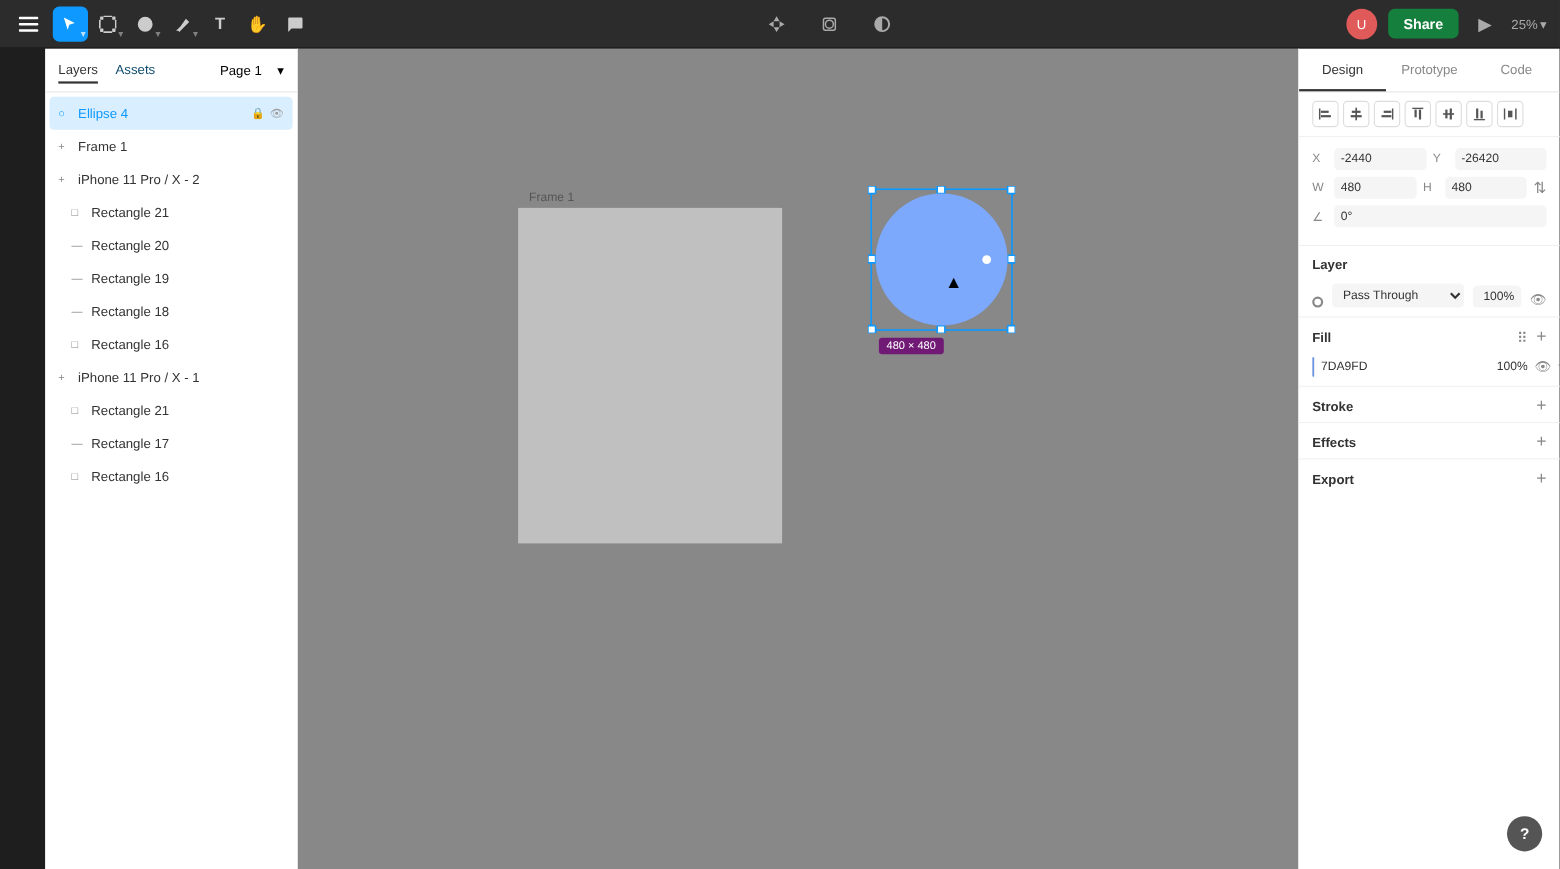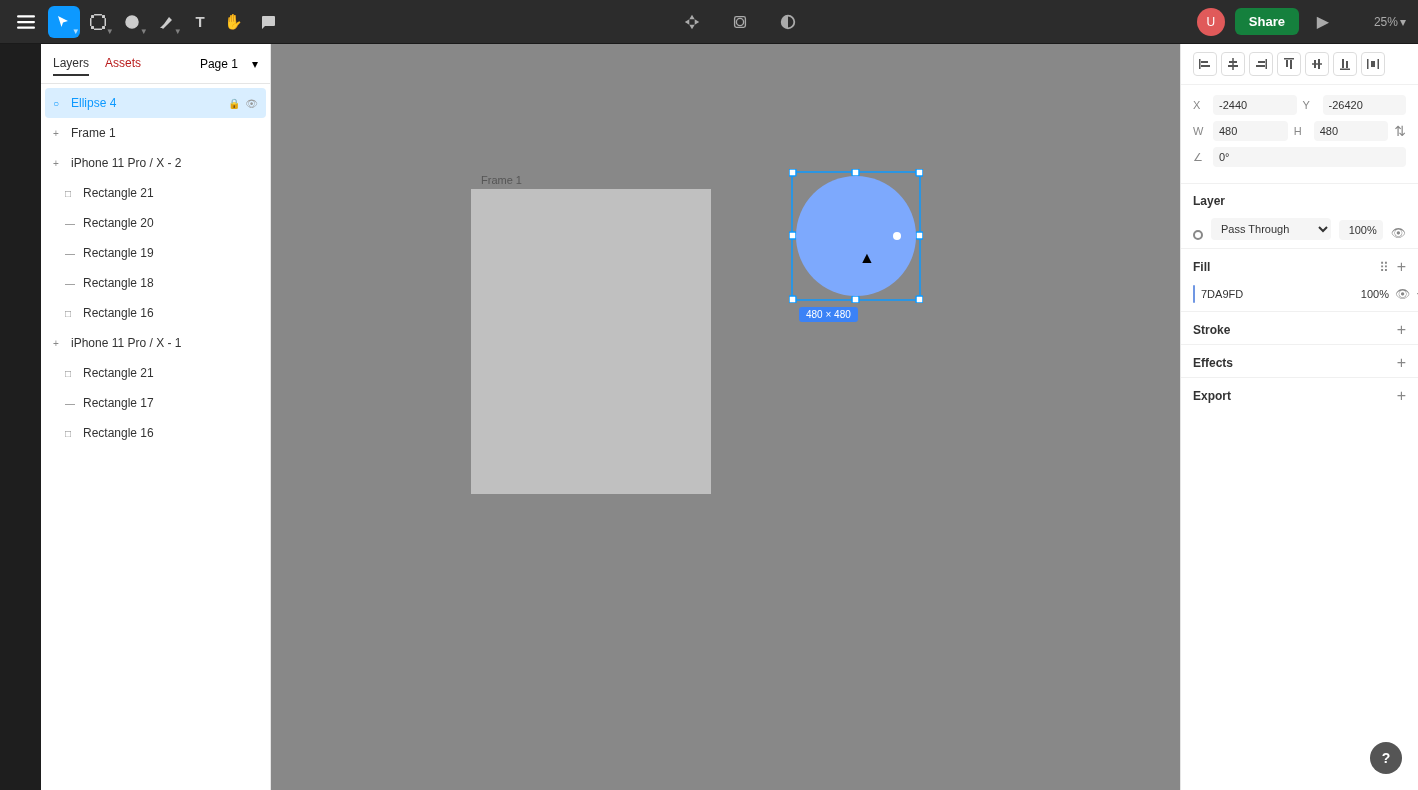--- a/index.html
+++ b/index.html
@@ -62,21 +62,21 @@
       border: none; border-radius: 6px;
       padding: 6px 14px; font-size: 13px; font-weight: 600;
       cursor: pointer;
     }
     .play-btn {
       color: #aaa; cursor: pointer; font-size: 16px;
       width: 28px; height: 28px; display: flex; align-items: center; justify-content: center;
     }
     .zoom-btn {
       color: #aaa; font-size: 12px; cursor: pointer;
-      display: flex; align-items: center; gap: 2px; margin-left: 27px;
+      display: flex; align-items: center; gap: 2px;
     }
 
     
     .main {
       display: flex;
       flex: 1;
       overflow: hidden;
       padding-left: 41px;
     }
 
@@ -91,21 +91,21 @@
     .left-panel-tabs {
       display: flex;
       border-bottom: 1px solid #e5e5e5;
       height: 40px;
       align-items: center;
       padding: 0 12px;
       gap: 16px;
     }
     .left-tab {
       font-size: 12px; font-weight: 500;
-      color: #b91c1c; cursor: pointer; padding: 4px 0;
+      color: #0c4a6e; cursor: pointer; padding: 4px 0;
       border-bottom: 2px solid transparent;
     }
     .left-tab.active { color: #333; border-bottom: 2px solid #333; }
     .page-selector {
       margin-left: auto;
       font-size: 12px; color: #000000; cursor: pointer;
       display: flex; align-items: center; gap: 14px;
     }
 
     .layer-item {
@@ -428,25 +428,30 @@
           <rect x="127" y="127" width="7" height="7" fill="white" stroke="#0d99ff" stroke-width="1.5" rx="1"></rect>
 
           <circle cx="67" cy="67" r="60" fill="#7DA9FD"></circle>
 
           <circle cx="108" cy="67" r="4" fill="white"></circle>
         </svg>
       </div>
 
       <div style="position:absolute;top:80px;left:70px;color:#000;font-size:16px;pointer-events:none;">▲</div>
 
-      <div style="position:absolute;top:138px;left:10px;background:#3b82f6;color:#fff;font-size:10px;padding:2px 7px;border-radius:3px;">480 × 480</div>
+      <div style="position:absolute;top:138px;left:10px;background:#701a75;color:#fff;font-size:10px;padding:2px 7px;border-radius:3px;">480 × 480</div>
     </div>
   </div>
 
   <div class="right-panel">
+    <div class="right-tabs">
+      <div class="right-tab active">Design</div>
+      <div class="right-tab">Prototype</div>
+      <div class="right-tab">Code</div>
+    </div>
 
     <div class="right-panel-content">
 
       <div class="align-row">
         <div class="align-btn" title="Align Left">
           <svg width="12" height="12" viewBox="0 0 12 12">
               <rect x="0" y="1" width="1.5" height="10" fill="#555"></rect>
               <rect x="2" y="3" width="7" height="2" fill="#555"></rect>
               <rect x="2" y="7" width="9" height="2" fill="#555"></rect>
             </svg>

